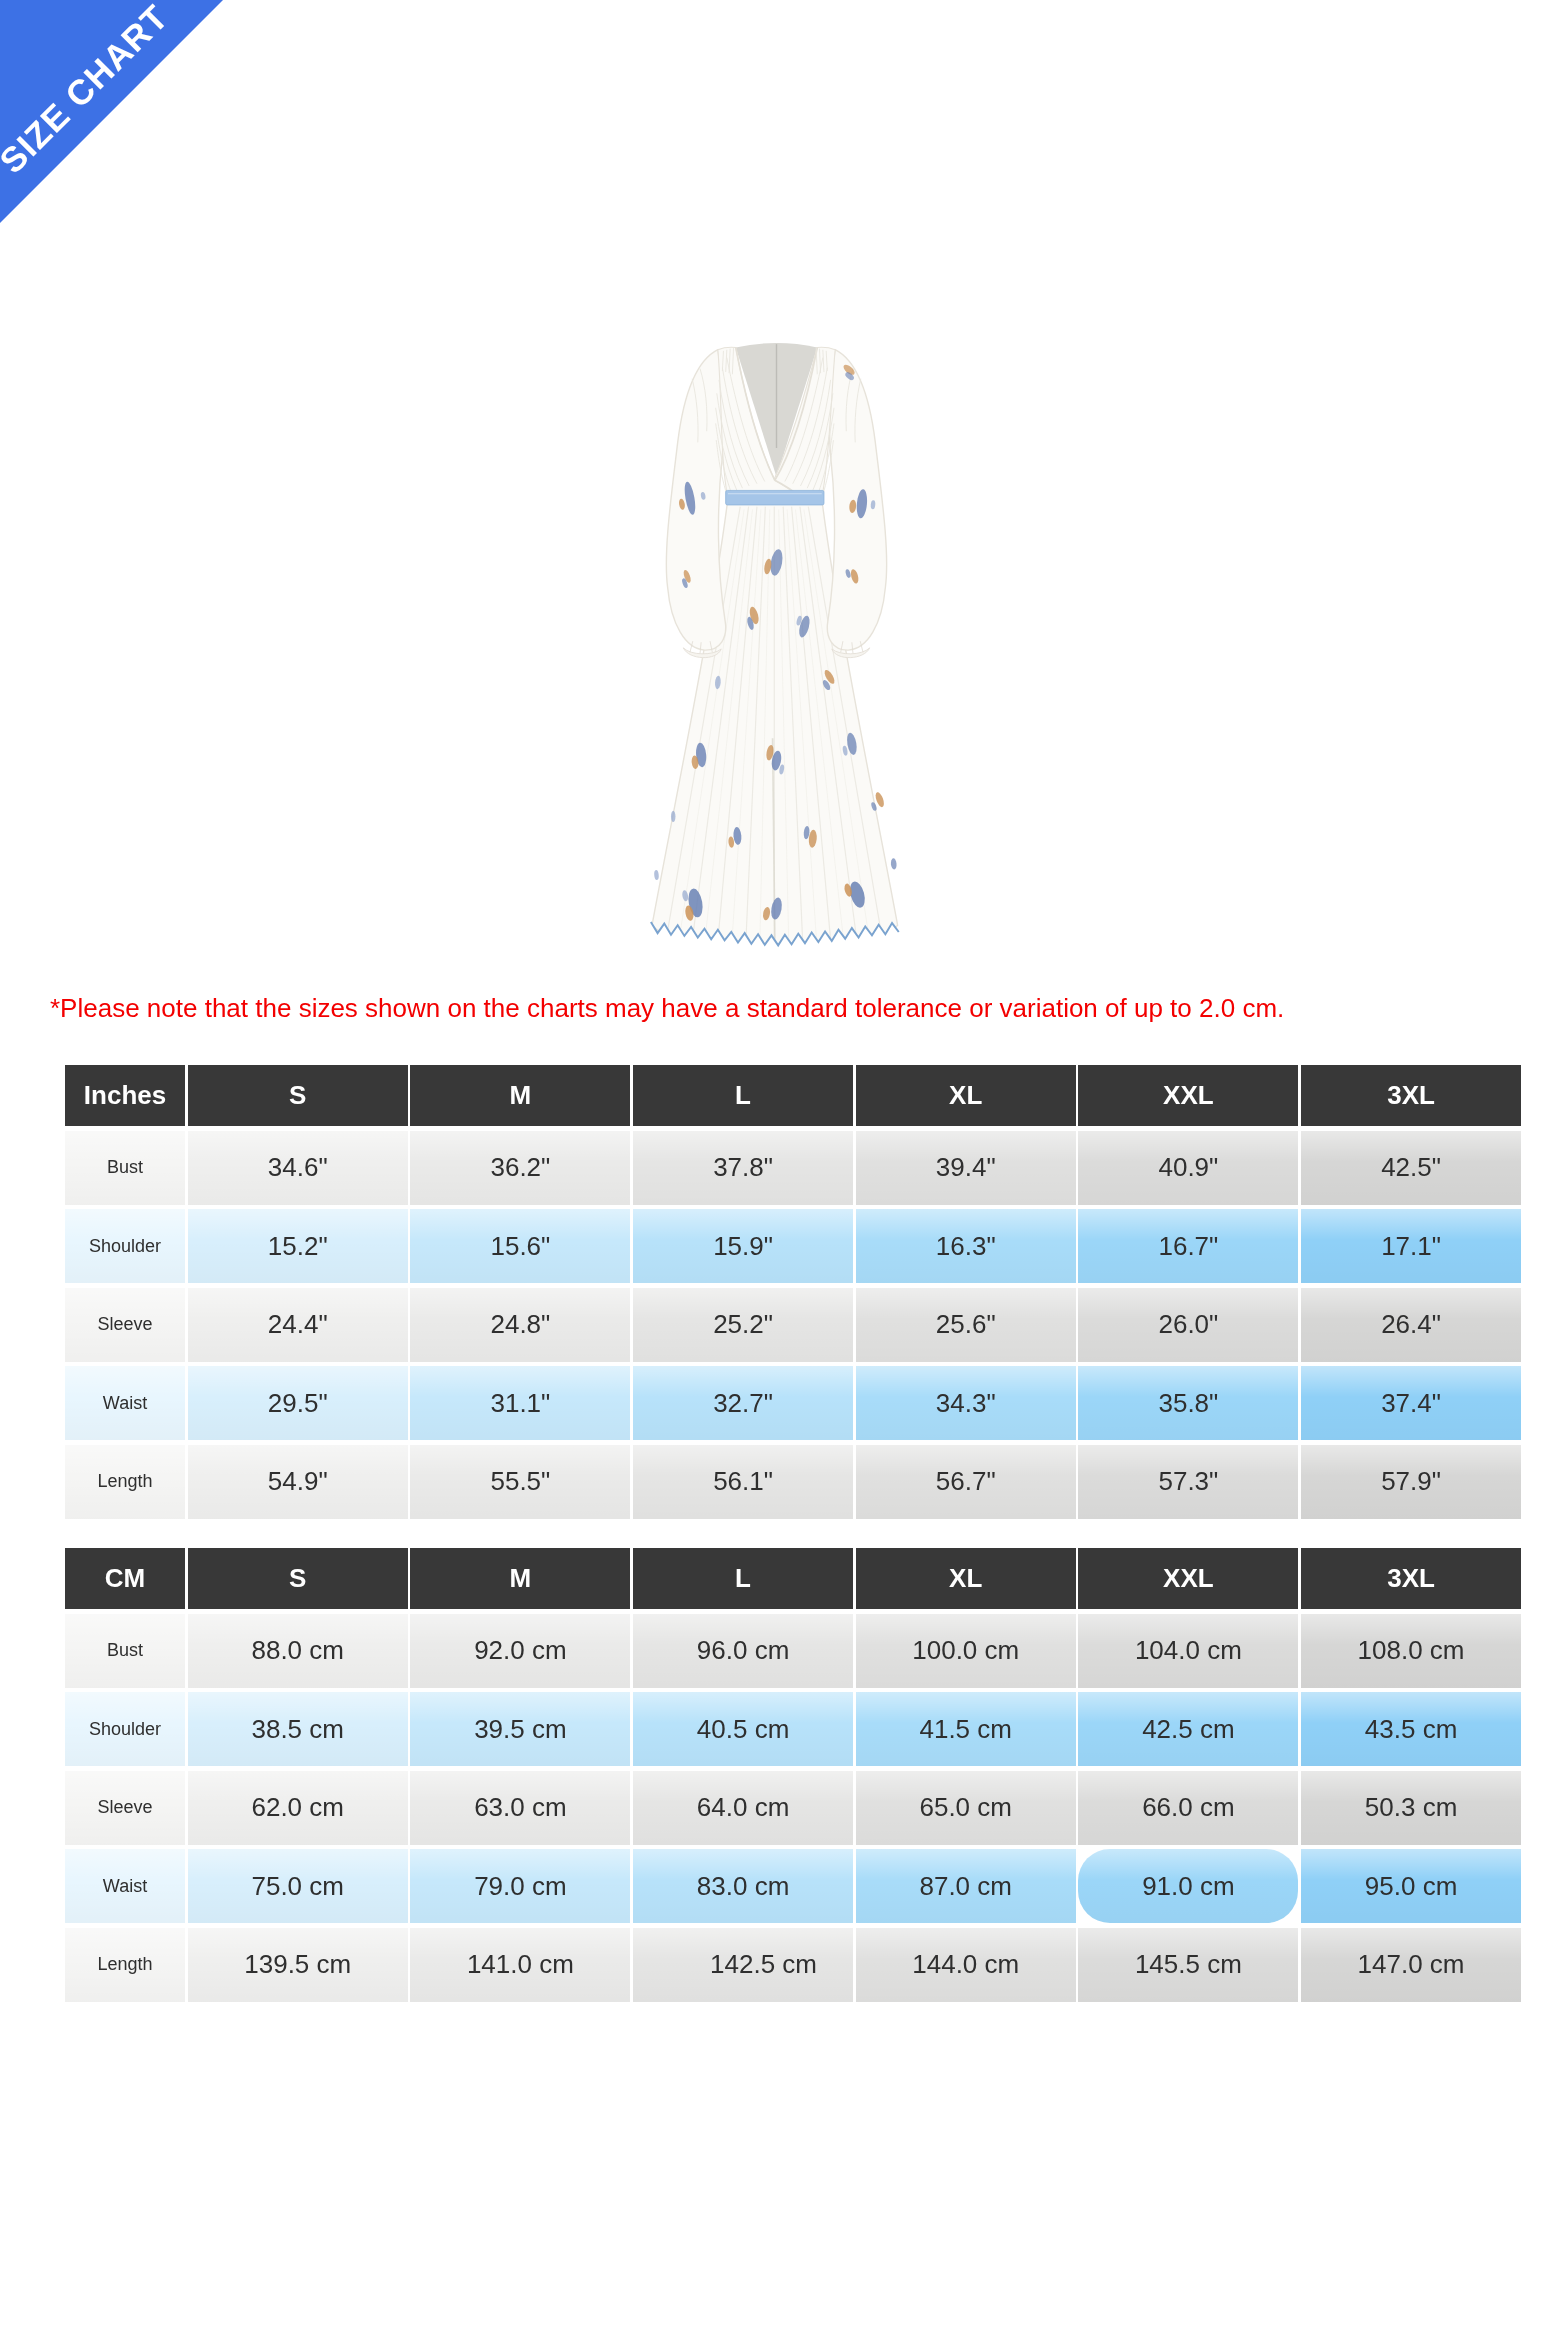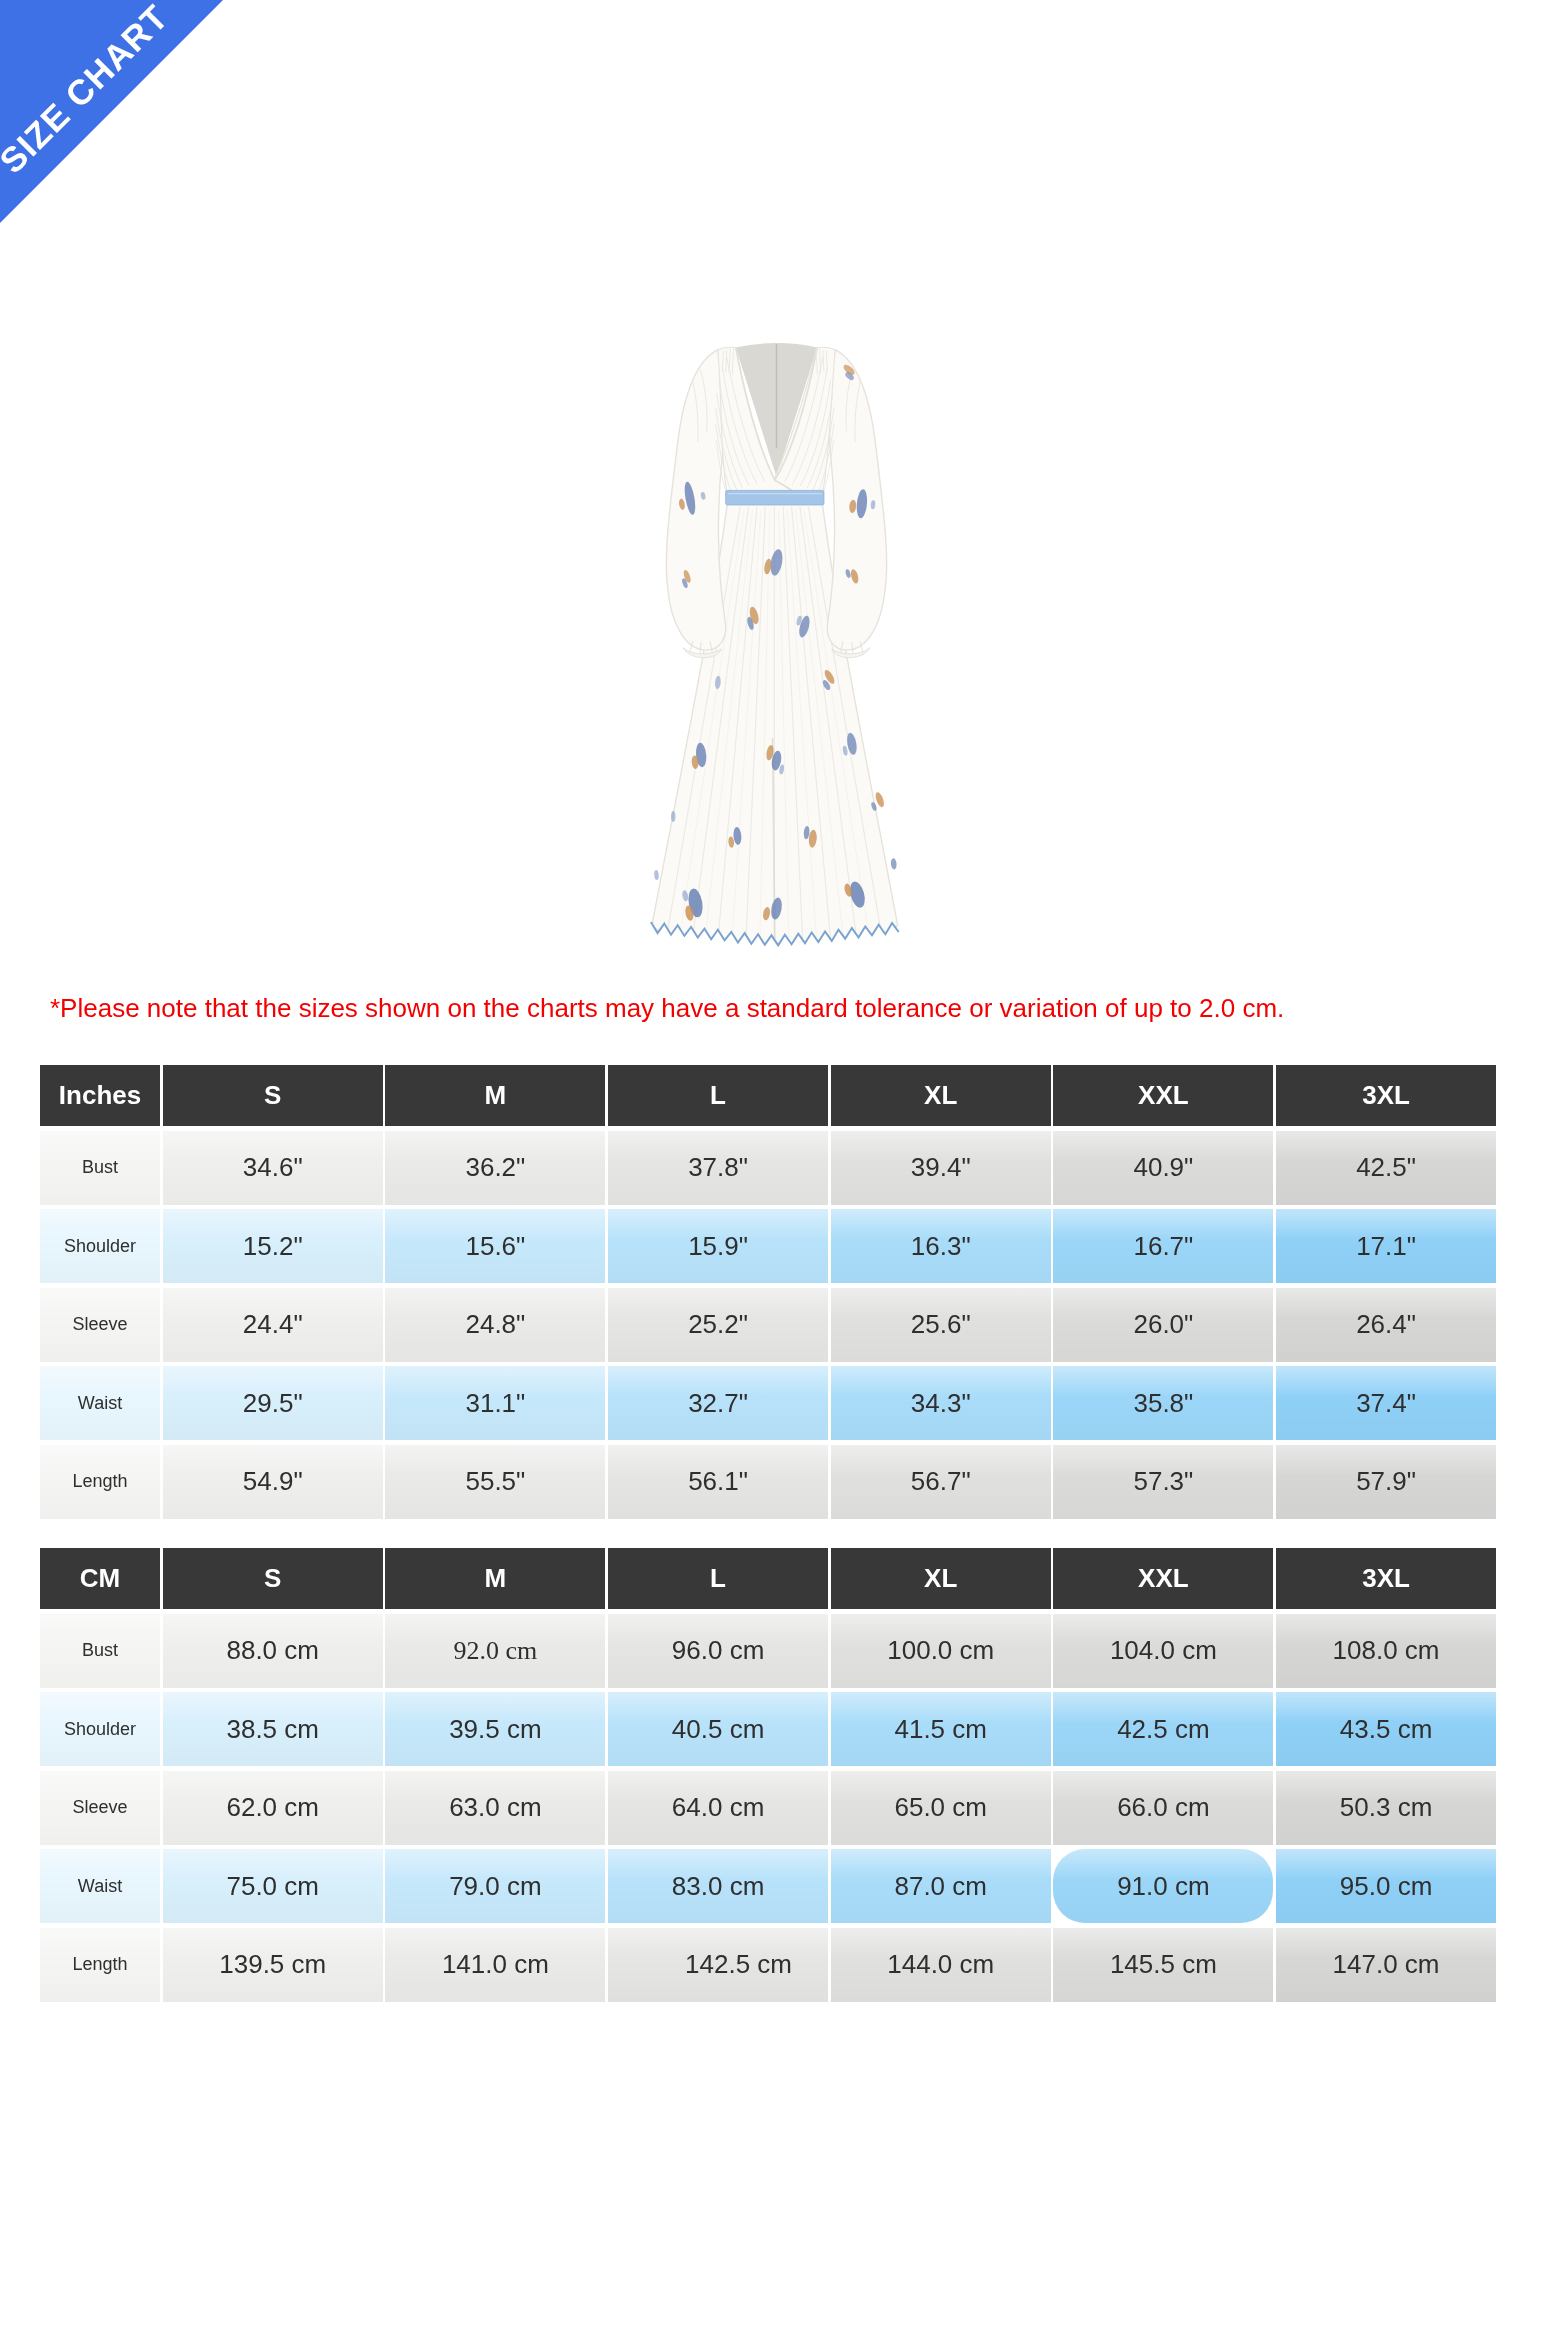--- a/index.html
+++ b/index.html
@@ -21,21 +21,21 @@
     transform:rotate(-45deg);color:#ffffff;font-weight:bold;font-size:35px;letter-spacing:1.1px;}
 
   
   .dress-wrap{position:absolute;left:634px;top:314px;width:285px;height:642px;}
 
   
   .disclaimer{position:absolute;left:50px;top:993px;width:1396px;margin:0;
     color:var(--disclaimer-red);font-size:26px;line-height:1.2;}
 
   
-  .size-table{position:absolute;left:40px;width:1456px;display:grid;
+  .size-table{position:absolute;left:65px;width:1456px;display:grid;
     grid-template-columns:120px repeat(6,1fr);
     grid-template-rows:61px repeat(5,74px);
     gap:4.5px 2.8px;background:#ffffff;}
   #table-0{top:1065px;}
   #table-1{top:1548px;}
   .cell{display:flex;align-items:center;justify-content:center;
     font-size:26px;color:var(--cell-text);}
   .cell.hdr{background-color:var(--header-dark);color:var(--header-text);
     font-weight:bold;font-size:26px;}
   .cell.data{background-image:linear-gradient(180deg,rgba(255,255,255,.45),rgba(255,255,255,0) 42%,rgba(0,0,0,.025));}
@@ -270,21 +270,21 @@
   <section class="size-table" id="table-1">
       <div class="cell hdr unit">CM</div>
       <div class="cell hdr">S</div>
       <div class="cell hdr">M</div>
       <div class="cell hdr">L</div>
       <div class="cell hdr">XL</div>
       <div class="cell hdr">XXL</div>
       <div class="cell hdr">3XL</div>
       <div class="cell data lbl" style="background-color: rgb(245, 245, 244);">Bust</div>
       <div class="cell data val" style="background-color: rgb(239, 239, 238);">88.0 cm</div>
-      <div class="cell data val" style="background-color: rgb(234, 234, 233); font-family: Liberation Serif, serif;">92.0 cm</div>
+      <div class="cell data val" style="background-color: rgb(234, 234, 233);">92.0 cm</div>
       <div class="cell data val" style="background-color: rgb(229, 229, 228); text-align: right;">96.0 cm</div>
       <div class="cell data val" style="background-color: rgb(224, 224, 223);">100.0 cm</div>
       <div class="cell data val" style="background-color: rgb(219, 219, 218);">104.0 cm</div>
       <div class="cell data val" style="background-color: rgb(214, 214, 213);">108.0 cm</div>
       <div class="cell data lbl" style="background-color: rgb(232, 246, 254);">Shoulder</div>
       <div class="cell data val" style="background-color: rgb(216, 239, 252);">38.5 cm</div>
       <div class="cell data val" style="background-color: rgb(198, 232, 251);">39.5 cm</div>
       <div class="cell data val" style="background-color: rgb(183, 226, 250);">40.5 cm</div>
       <div class="cell data val" style="background-color: rgb(168, 220, 249);">41.5 cm</div>
       <div class="cell data val" style="background-color: rgb(155, 214, 248);">42.5 cm</div>

